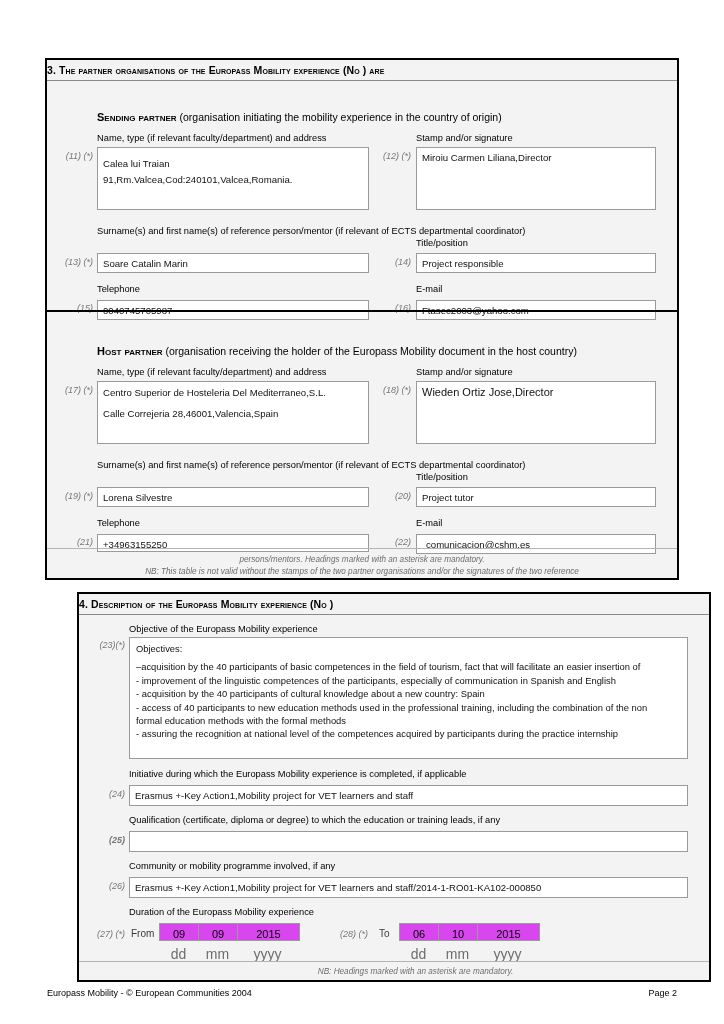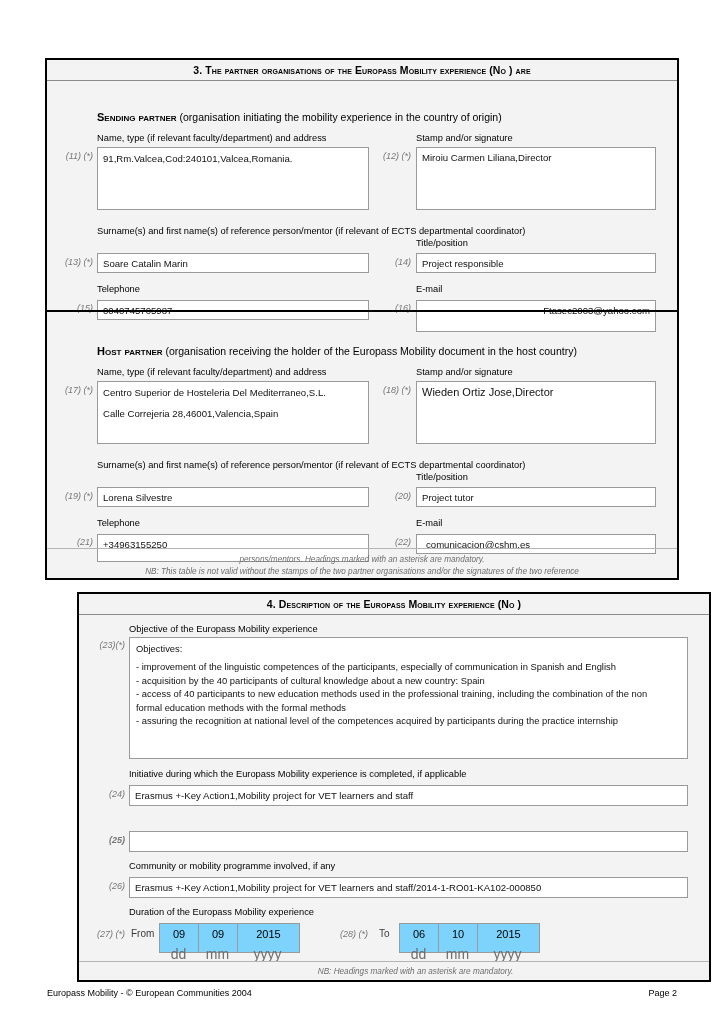--- a/index.html
+++ b/index.html
@@ -32,21 +32,21 @@
     border: 2px solid #000000;
     background: #f3f3f3;
     box-sizing: border-box;
   }
   #section3 { top: 58px; height: 522px; }
   #section4 { top: 592px; height: 390px; margin-left: 32px; }
 
   .section-header {
     height: 21px;
     line-height: 21px;
-    text-align: center;
+    text-align: left;
     font-size: 10.5px;
     font-weight: bold;
     font-variant: small-caps;
     letter-spacing: 0.1px;
     border-bottom: 1px solid #8a8a8a;
     background: #f3f3f3;
     box-sizing: border-box;
     white-space: nowrap;
   }
   .section-header .num { font-variant: normal; }
@@ -127,24 +127,24 @@
 
   
   .date-word {
     position: absolute;
     font-size: 10px;
     color: #3a3a3a;
   }
   .date-group {
     position: absolute;
     border: 1px solid #9a9a9a;
-    background: #7dd3fc;
+    background: #d946ef;
     box-sizing: border-box;
     display: flex;
-    height: 30px;
+    height: 18px;
   }
   .date-cell {
     border-right: 1px solid #9a9a9a;
     text-align: center;
     font-size: 11px;
     line-height: 20px;
     box-sizing: border-box;
   }
   .date-cell:last-child { border-right: none; }
   .dc-dd { width: 39px; }
@@ -189,20 +189,21 @@
 
     <div class="partner-block">
 
       <div class="partner-title" style="left:50px; top:30px;">
         <b>Sending partner</b><span> (organisation initiating the mobility experience in the country of origin)</span>
       </div>
 
       <div class="fld-label" style="left:50px; top:52px;">Name, type (if relevant faculty/department) and address</div>
       <div class="fld-num" style="left:2px; top:70px; width:44px;">(11) (*)</div>
       <div class="fld-box multi" style="left:50px; top:66px; width:272px; height:63px;">
+        <span class="ln" style="margin-top:5px;">Calea lui Traian</span>
         <span class="ln">91,Rm.Valcea,Cod:240101,Valcea,Romania.</span>
       </div>
 
       <div class="fld-label" style="left:369px; top:52px;">Stamp and/or signature</div>
       <div class="fld-num" style="left:320px; top:70px; width:44px;">(12) (*)</div>
       <div class="fld-box" style="left:369px; top:66px; width:240px; height:63px;">
         <span class="ln">Miroiu Carmen Liliana,Director</span>
       </div>
 
       <div class="fld-label" style="left:50px; top:145px;">
@@ -221,21 +222,21 @@
       </div>
 
       <div class="fld-label" style="left:50px; top:203px;">Telephone</div>
       <div class="fld-num" style="left:2px; top:222px; width:44px;">(15)</div>
       <div class="fld-box" style="left:50px; top:219px; width:272px; height:20px;">
         <span class="ln">0040745705987</span>
       </div>
 
       <div class="fld-label" style="left:369px; top:203px;">E-mail</div>
       <div class="fld-num" style="left:320px; top:222px; width:44px;">(16)</div>
-      <div class="fld-box" style="left:369px; top:219px; width:240px; height:32px;text-align:right;">
+      <div class="fld-box" style="left:369px; top:219px; width:240px; height:20px;">
         <span class="ln">Ftasec2003@yahoo.com</span>
       </div>
     </div>
 
     <div style="position:absolute; left:0; top:250px; width:630px; border-top:2px solid #000;"></div>
 
     <div class="partner-block">
 
       <div class="partner-title" style="left:50px; top:264px;">
         <b>Host partner</b><span> (organisation receiving the holder of the Europass Mobility document in the host country)</span>
@@ -264,21 +265,21 @@
       </div>
 
       <div class="fld-label" style="left:369px; top:391px;">Title/position</div>
       <div class="fld-num" style="left:320px; top:410px; width:44px;">(20)</div>
       <div class="fld-box" style="left:369px; top:406px; width:240px; height:20px;">
         <span class="ln">Project tutor</span>
       </div>
 
       <div class="fld-label" style="left:50px; top:437px;">Telephone</div>
       <div class="fld-num" style="left:2px; top:456px; width:44px;">(21)</div>
-      <div class="fld-box" style="left:50px; top:453px; width:272px; height:28px;">
+      <div class="fld-box" style="left:50px; top:453px; width:272px; height:18px;">
         <span class="ln">+34963155250</span>
       </div>
 
       <div class="fld-label" style="left:369px; top:437px;">E-mail</div>
       <div class="fld-num" style="left:320px; top:456px; width:44px;">(22)</div>
       <div class="fld-box" style="left:369px; top:453px; width:240px; height:20px;padding-left:9px;">
         <span class="ln">comunicacion@cshm.es</span>
       </div>
     </div>
 
@@ -294,33 +295,35 @@
     <div class="section-header">
       <span class="num">4.</span>
       <span>Description of the Europass Mobility experience (No )</span>
     </div>
 
     <div class="fld-label" style="left:50px; top:30px;">Objective of the Europass Mobility experience</div>
     <div class="fld-num" style="left:2px; top:46px; width:44px;">(23)(*)</div>
     <div class="obj-box" style="left:50px; top:43px; width:559px; height:122px;">
       <span class="ln">Objectives:</span>
       <span class="gap"></span>
+      <span class="ln">–acquisition by the 40 participants of basic competences in the field of tourism, fact that will facilitate an easier insertion of</span>
       <span class="ln">- improvement of the linguistic competences of the participants, especially of communication in Spanish and English</span>
       <span class="ln">- acquisition by the 40 participants of cultural knowledge about a new country: Spain</span>
       <span class="ln">- access of 40 participants to new education methods used in the professional training, including the combination of the non</span>
       <span class="ln">formal education methods with the formal methods</span>
       <span class="ln">- assuring the recognition at national level of the competences acquired by participants during the practice internship</span>
     </div>
 
     <div class="fld-label" style="left:50px; top:175px;">Initiative during which the Europass Mobility experience is completed, if applicable</div>
     <div class="fld-num" style="left:2px; top:195px; width:44px;">(24)</div>
     <div class="fld-box" style="left:50px; top:191px; width:559px; height:21px;">
       <span class="ln">Erasmus +-Key Action1,Mobility project for VET learners and staff</span>
     </div>
 
+    <div class="fld-label" style="left:50px; top:221px;">Qualification (certificate, diploma or degree) to which the education or training  leads, if any</div>
     <div class="fld-num" style="left:2px; top:241px; width:44px;font-weight:bold;">(25)</div>
     <div class="fld-box" style="left:50px; top:237px; width:559px; height:21px;">
       <span class="ln"></span>
     </div>
 
     <div class="fld-label" style="left:50px; top:267px;">Community or mobility programme involved, if any</div>
     <div class="fld-num" style="left:2px; top:287px; width:44px;">(26)</div>
     <div class="fld-box" style="left:50px; top:283px; width:559px; height:21px;">
       <span class="ln">Erasmus +-Key Action1,Mobility project for VET learners and staff/2014-1-RO01-KA102-000850</span>
     </div>

